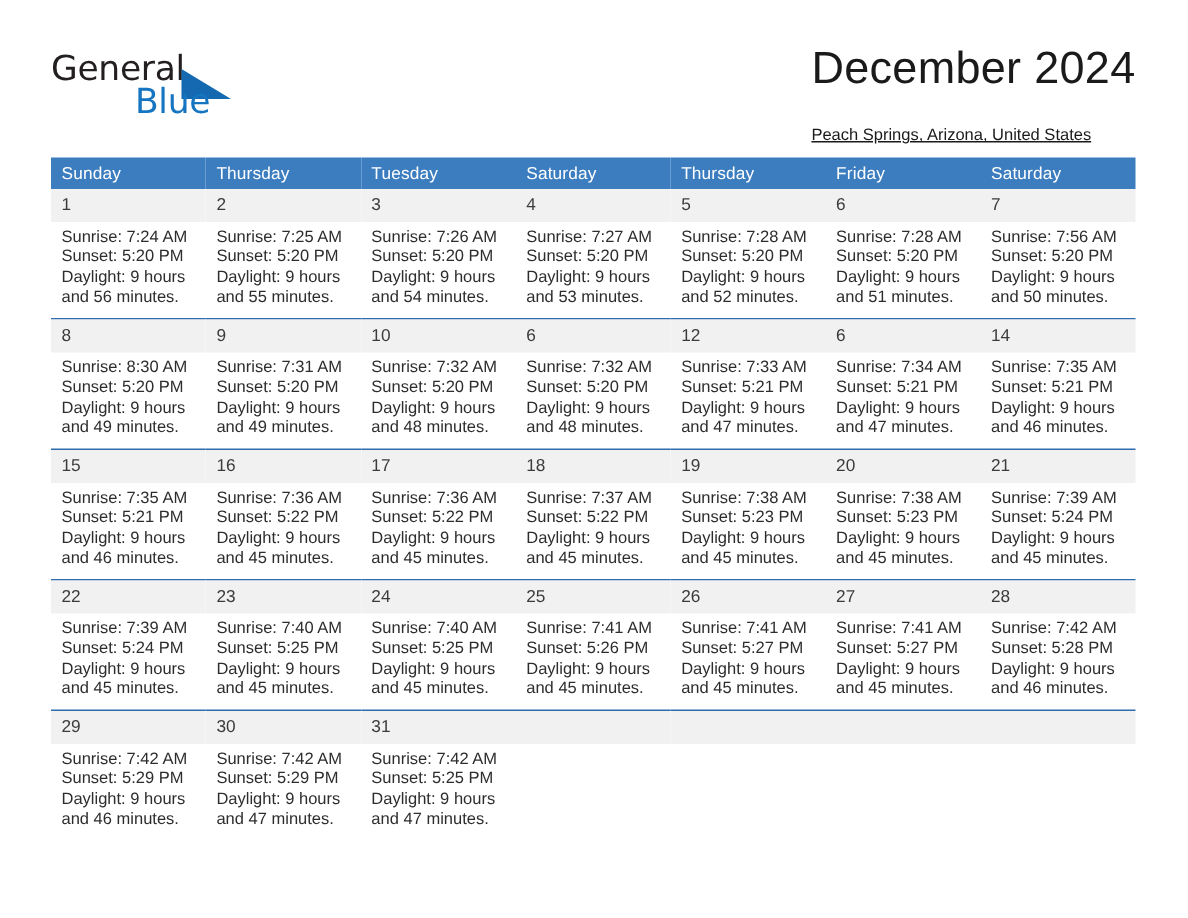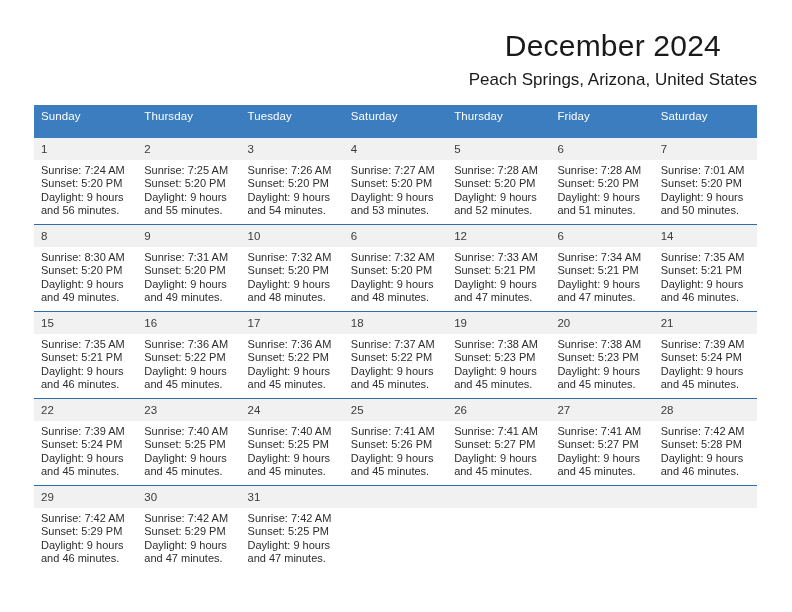--- a/index.html
+++ b/index.html
@@ -65,36 +65,37 @@
     width: 0;
     height: 0;
     border-left: 33px solid #1469b0;
     border-top: 20px solid transparent;
   }
 
   .title-block {
     position: absolute;
     right: 35px;
     top: 28px;
-    text-align: center;
+    text-align: left;
   }
   .cal-title {
     font-size: 30px;
     line-height: 36px;
     color: #1a1a1a;
     font-weight: normal;
     margin: 0;
     letter-spacing: 0.2px;
   }
   .cal-subtitle {
-    font-size: 17px;
+    font-size: 11px;
     line-height: 20px;
     color: #1a1a1a;
-    margin: 6px 0 0 0;
+    margin: 16px 0 0 0;
     font-weight: normal;
+    text-decoration: underline;
   }
 
   
   .calendar {
     position: absolute;
     left: 34px;
     top: 105px;
     width: 723px;
     border-collapse: collapse;
     table-layout: fixed;
@@ -102,21 +103,21 @@
   .calendar col {
     width: 103.28px;
   }
 
   .calendar thead th {
     background: #3b7dbf;
     color: #ffffff;
     font-size: 11.5px;
     font-weight: normal;
     text-align: left;
-    padding: 4px 0 16px 7px;
+    padding: 4px 0 4px 7px;
     height: 13px;
     letter-spacing: 0.1px;
   }
 
   .week-row td {
     vertical-align: top;
     padding: 0;
     border-top: 1.6px solid #2f6cad;
     background: #ffffff;
   }
@@ -154,20 +155,25 @@
     white-space: normal;
   }
 </style>
 </head>
 <body>
 
 <div class="page">
 
   <div class="header">
 
+    <div class="logo">
+      <span class="logo-general">General</span>
+      <span class="logo-triangle"></span>
+      <span class="logo-blue">Blue</span>
+    </div>
 
     <div class="title-block">
       <h1 class="cal-title">December 2024</h1>
       <p class="cal-subtitle">Peach Springs, Arizona, United States</p>
     </div>
 
   </div>
 
   <table class="calendar">
     <colgroup>
@@ -250,21 +256,21 @@
               <div>Sunrise: 7:28 AM</div>
               <div>Sunset: 5:20 PM</div>
               <div class="daylight">Daylight: 9 hours and 51 minutes.</div>
             </div>
           </div>
         </td>
         <td>
           <div class="cell">
             <div class="daynum">7</div>
             <div class="details">
-              <div>Sunrise: 7:01 AM</div>
+              <div>Sunrise: 7:56 AM</div>
               <div>Sunset: 5:20 PM</div>
               <div class="daylight">Daylight: 9 hours and 50 minutes.</div>
             </div>
           </div>
         </td>
       </tr>
 
       <tr class="week-row">
         <td>
           <div class="cell">

